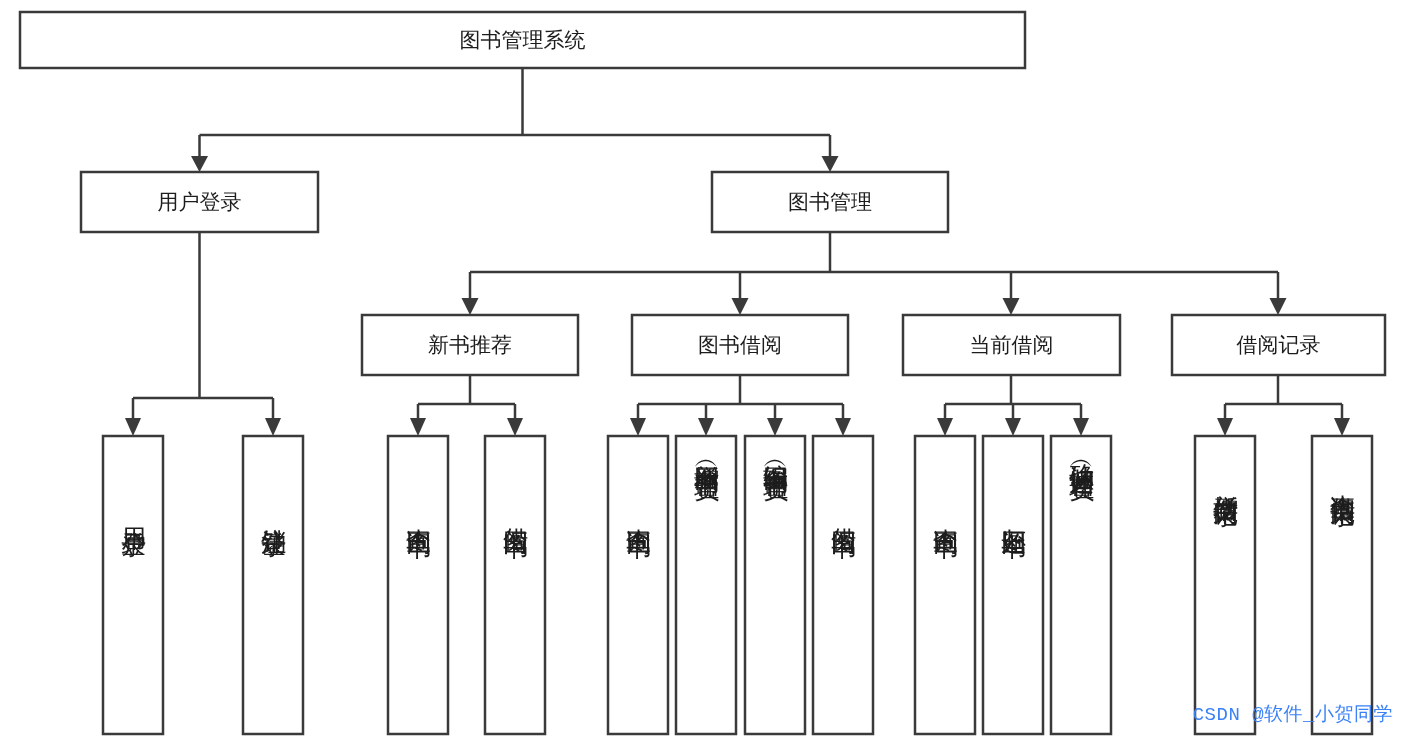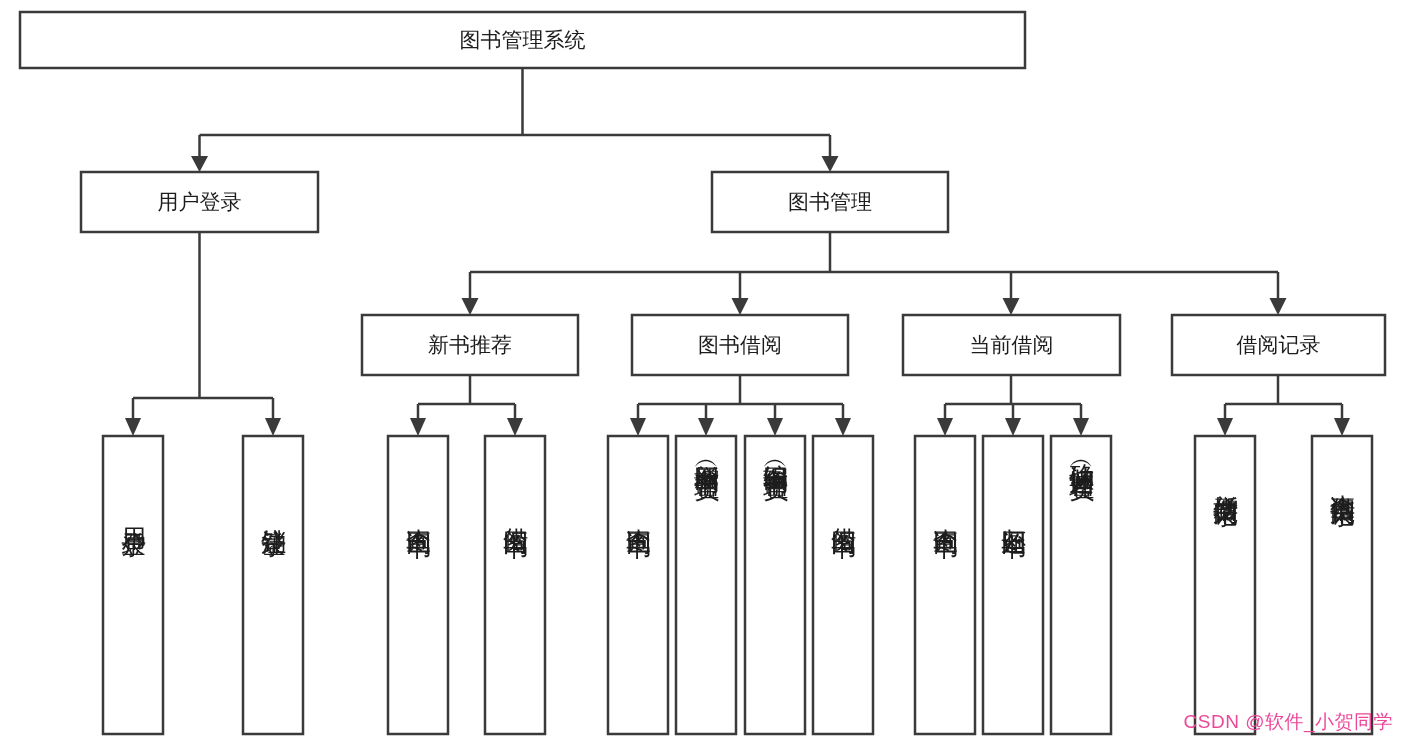--- a/index.html
+++ b/index.html
@@ -58,24 +58,24 @@
     font-family: "DejaVu Sans", "Liberation Sans", sans-serif;
     font-size: 25px;
     line-height: 1.05;
     color: #1d1d1d;
     letter-spacing: 2px;
     white-space: nowrap;
   }
   .watermark {
     position: absolute;
     right: 12px;
-    bottom: 12px;
-    font-family: Liberation Sans, sans-serif;
+    bottom: 20px;
+    font-family: Liberation Mono, monospace;
     font-size: 19px;
-    color: #ec4899;
+    color: #3b82f6;
     letter-spacing: 0.5px;
     white-space: nowrap;
   }
 </style>
 </head>
 <body>
 
 <div id="diagram-root">
 
   <svg id="diagram-svg" viewBox="0 0 1405 747">

